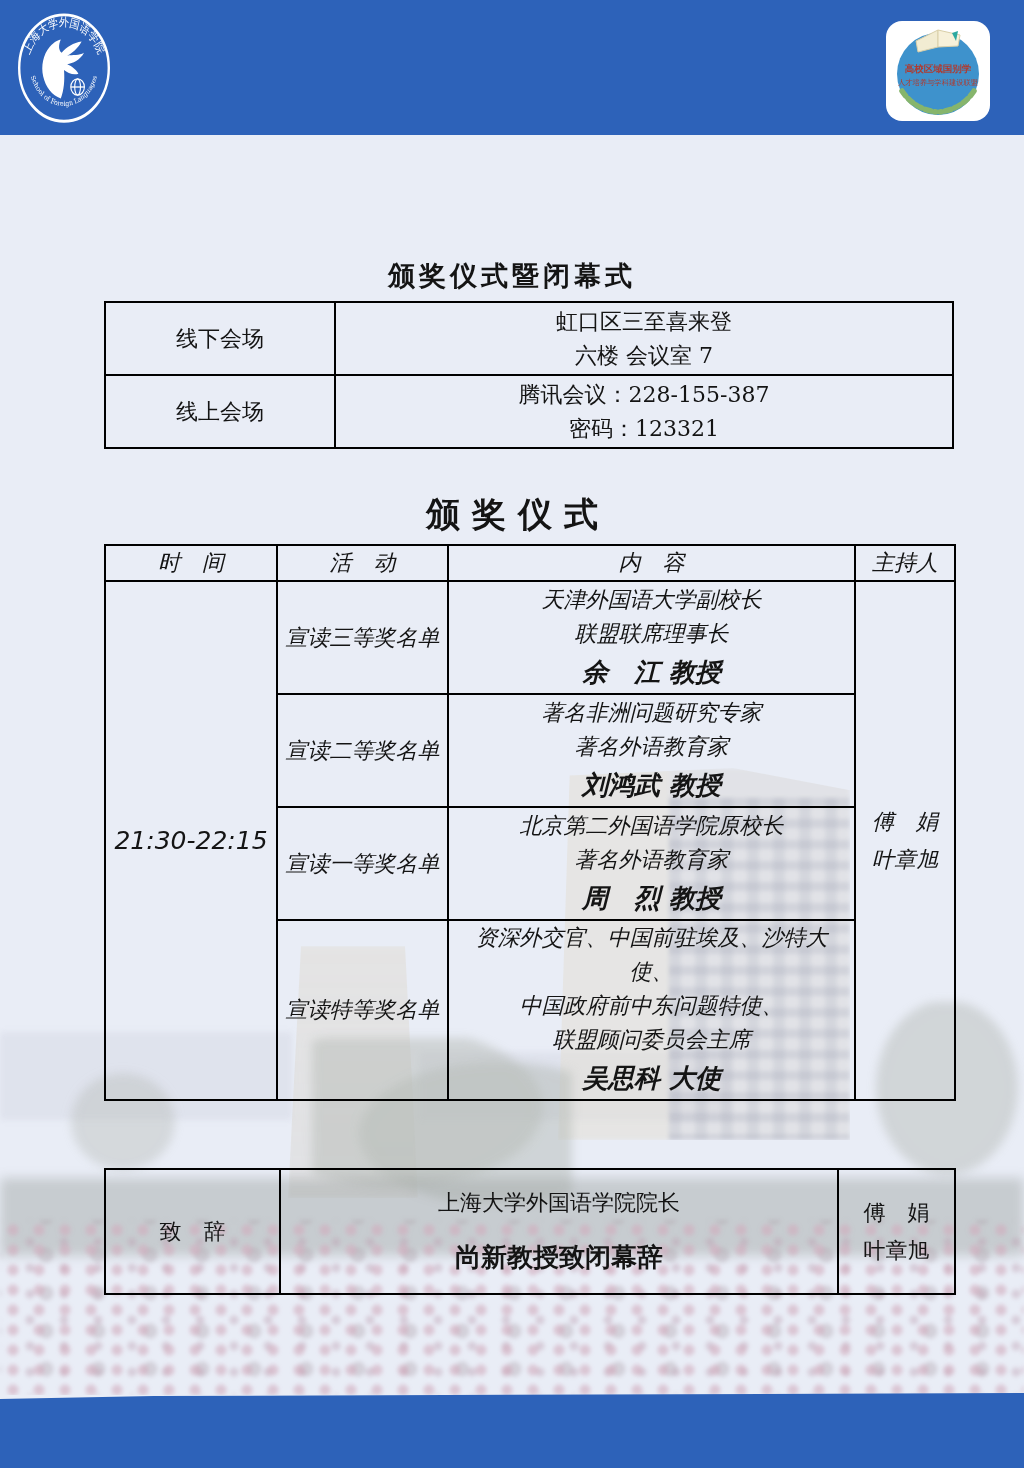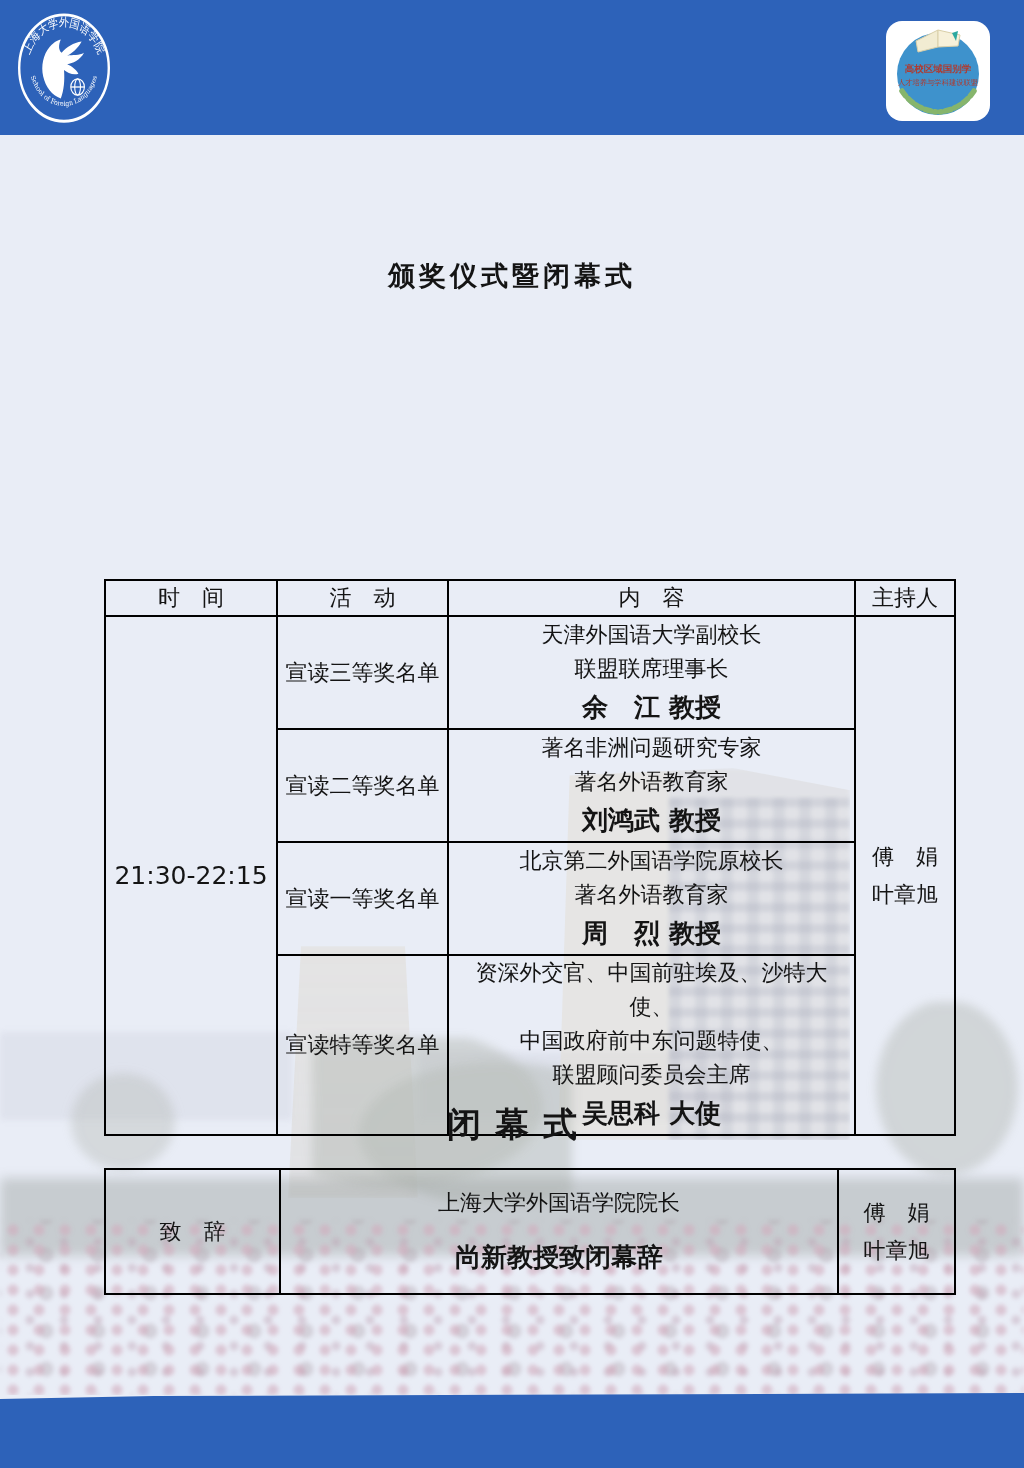--- a/index.html
+++ b/index.html
@@ -55,21 +55,21 @@
   .h-award{position:absolute;left:0;top:492px;width:1024px;font-size:34px;letter-spacing:12px;text-indent:12px;}
   .h-close{position:absolute;left:0;top:1102px;width:1024px;font-size:34px;letter-spacing:14px;text-indent:14px;}
 
   
   table{border-collapse:collapse;table-layout:fixed;background:transparent;}
   td{border:2px solid #000;text-align:center;vertical-align:middle;padding:0 6px;
      font-size:22px;line-height:34px;color:var(--ink,#141414);}
   .venue-table{position:absolute;left:104px;top:301px;width:850px;}
   .venue-table td{height:71px;}
   .venue-table .lbl{width:216px;}
-  .award-table{position:absolute;left:104px;top:579px;width:850px;}
+  .award-table{position:absolute;left:104px;top:544px;width:850px;font-style:italic;}
   .award-table col.c1{width:172px}.award-table col.c2{width:171px}
   .award-table col.c3{width:407px}.award-table col.c4{width:100px}
   .award-table tr.hd td{height:33px;font-size:22px;}
   .award-table tr.r1 td,.award-table tr.r2 td,.award-table tr.r3 td{height:111px;}
   .award-table tr.r4 td{height:130px;}
   .time-cell{font-family:"DejaVu Sans","Liberation Sans",sans-serif;font-size:25px;}
   .person{display:block;font-weight:bold;font-size:26px;line-height:42px;}
   .host-cell div{line-height:38px;}
   .closing-table{position:absolute;left:104px;top:1168px;width:850px;}
   .closing-table col.c1{width:175px}.closing-table col.c2{width:558px}.closing-table col.c3{width:117px}
@@ -135,21 +135,40 @@
     <div class="ph ph-tree-b"></div>
     <div class="ph ph-tree-c"></div>
     <div class="ph ph-hedge"></div>
     <div class="ph ph-flowers"></div>
   </div>
 
   <div class="content">
 
     <h2 class="title-sub">颁奖仪式暨闭幕式</h2>
 
-
+    <table class="venue-table">
+      <tbody>
+          <tr>
+        <td class="lbl">线下会场</td>
+        <td>
+          <span class="tline">虹口区三至喜来登</span>
+          <span class="tline">六楼 会议室 7</span>
+        </td>
+      </tr>
+      <tr>
+        <td class="lbl">线上会场</td>
+        <td>
+          <span class="tline">腾讯会议：228-155-387</span>
+          <span class="tline">密码：123321</span>
+        </td>
+      </tr>
+    </tbody>
+      </table>
+
+    <h3 class="h-award">颁奖仪式</h3>
 
     <table class="award-table">
       <colgroup>
           <col class="c1">
           <col class="c2">
           <col class="c3">
           <col class="c4">
         </colgroup>
       <tbody>
           <tr class="hd">
@@ -192,21 +211,20 @@
         <td>
           <span class="tline">资深外交官、中国前驻埃及、沙特大使、</span>
           <span class="tline">中国政府前中东问题特使、</span>
           <span class="tline">联盟顾问委员会主席</span>
           <span class="person">吴思科 大使</span>
         </td>
       </tr>
     </tbody>
       </table>
 
-    <h3 class="h-close">闭幕式</h3>
 
     <table class="closing-table">
       <colgroup>
           <col class="c1">
           <col class="c2">
           <col class="c3">
         </colgroup>
       <tbody>
           <tr>
         <td>致　辞</td>

